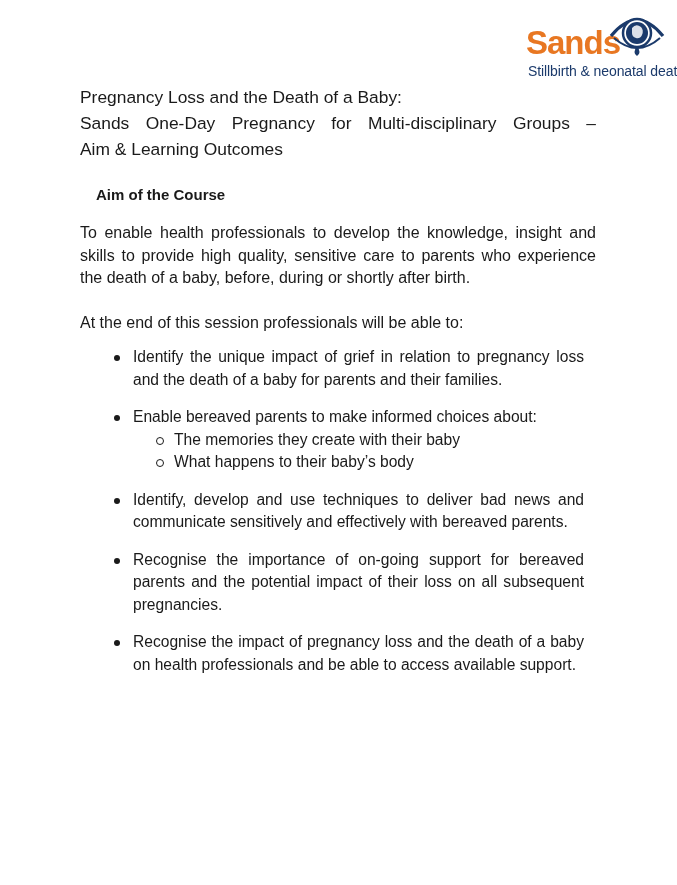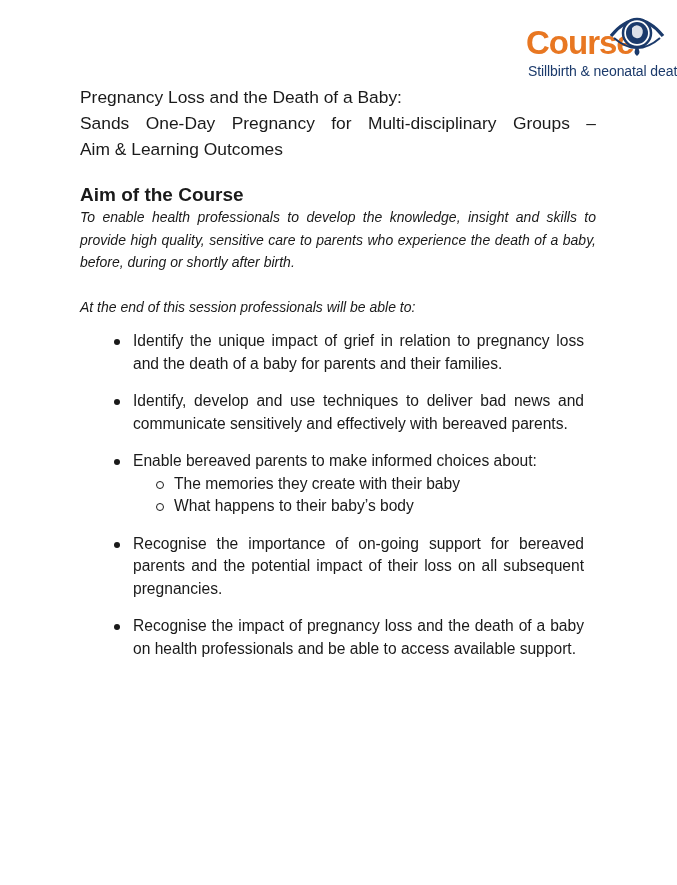--- a/index.html
+++ b/index.html
@@ -7,40 +7,40 @@
          font-family: "Liberation Sans", "DejaVu Sans", sans-serif; color: #1a1a1a; }
   .logo { position: absolute; left: 524px; top: 6px; width: 150px; height: 66px; }
   .logo-word { position: absolute; left: 2px; top: 20px; font-size: 33px; font-weight: bold;
                letter-spacing: -1px; line-height: 1; }
   .logo-tag { position: absolute; left: 4px; top: 57px; font-size: 14px; color: #1b3a6b;
               white-space: nowrap; letter-spacing: -0.1px; }
   .logo-eye { position: absolute; left: 84px; top: 0px; width: 58px; height: 54px; }
   .doc { position: absolute; left: 80px; top: 84px; width: 516px; }
   .title { font-weight: normal; font-size: 17.4px; line-height: 26px; margin: 0; }
   .title .justify { text-align: justify; text-align-last: justify; display: block; }
-  h2 { font-size: 19px; font-weight: bold; margin: 0; line-height: 22px; }
-  p { margin: 0; font-size: 14px; line-height: 22.5px; font-style: italic; }
+  h2 { font-size: 15px; font-weight: bold; margin: 16px; line-height: 22px; }
+  p { margin: 0; font-size: 16px; line-height: 22.5px; }
   .aim { margin-top: 22px; }
   .aim p { text-align: justify; }
   .lo { margin-top: 22px; }
   ul.outcomes { list-style: none; margin: 12px; padding: 0; }
   ul.outcomes > li { position: relative; padding-left: 41px; font-size: 15.6px; line-height: 22.5px;
                      margin-top: 0; text-align: justify; }
   ul.outcomes > li + li { margin-top: 15px; }
   .bullet { position: absolute; left: 22px; top: 9px; width: 6px; height: 6px; border-radius: 50%; background: #1a1a1a; }
   ul.sub { list-style: none; margin: 0; padding: 0; }
   ul.sub li { position: relative; padding-left: 41px; font-size: 15.6px; line-height: 22.5px; }
   .circle { position: absolute; left: 23px; top: 8px; width: 6px; height: 6px; border-radius: 50%;
             border: 1.3px solid #1a1a1a; box-sizing: border-box; width: 8px; height: 8px; }
 </style>
 </head>
 <body>
 
 <div class="logo">
-  <div class="logo-word" style="color:#e87722">Course</div>
+  <div class="logo-word" style="color:#e87722">Sands</div>
   <svg class="logo-eye" viewBox="0 0 58 54">
     <path d="M3 30 Q29 -2 55 30" fill="none" stroke="#1b3a6b" stroke-width="3.2"></path>
     <path d="M6 32 Q29 52 52 32" fill="none" stroke="#1b3a6b" stroke-width="2"></path>
     <circle cx="29" cy="27" r="14" fill="#ffffff" stroke="#1b3a6b" stroke-width="2.5"></circle>
     <circle cx="29" cy="27" r="11" fill="#1b3a6b"></circle>
     <path d="M24 22 q4 -5 9 -1 q3 3 1 8 q-2 4 -6 3 q-4 -1 -4 -5 z" fill="#ffffff" opacity="0.85"></path>
     <path d="M29 40 q-5 7 0 10 q5 -3 0 -10 z" fill="#1b3a6b"></path>
   </svg>
   <div class="logo-tag">Stillbirth &amp; neonatal death charity</div>
 </div>
@@ -59,38 +59,38 @@
 
   <div class="lo">
     <p>At the end of this session professionals will be able to:</p>
     <ul class="outcomes">
       <li>
         <span class="bullet"></span>
         <span>Identify the unique impact of grief in relation to pregnancy loss and the death of a baby for parents and their families.</span>
       </li>
       <li>
         <span class="bullet"></span>
-        <span>Identify, develop and use techniques to deliver bad news and communicate sensitively and effectively with bereaved parents.</span>
-      </li>
-      <li>
-        <span class="bullet"></span>
         <span>Enable bereaved parents to make informed choices about:</span>
         <ul class="sub">
           <li>
             <span class="circle"></span>
             <span>The memories they create with their baby</span>
           </li>
           <li>
             <span class="circle"></span>
             <span>What happens to their baby’s body</span>
           </li>
         </ul>
       </li>
       <li>
         <span class="bullet"></span>
+        <span>Identify, develop and use techniques to deliver bad news and communicate sensitively and effectively with bereaved parents.</span>
+      </li>
+      <li>
+        <span class="bullet"></span>
         <span>Recognise the importance of on-going support for bereaved parents and the potential impact of their loss on all subsequent pregnancies.</span>
       </li>
       <li>
         <span class="bullet"></span>
         <span>Recognise the impact of pregnancy loss and the death of a baby on health professionals and be able to access available support.</span>
       </li>
     </ul>
   </div>
 </div>
 

